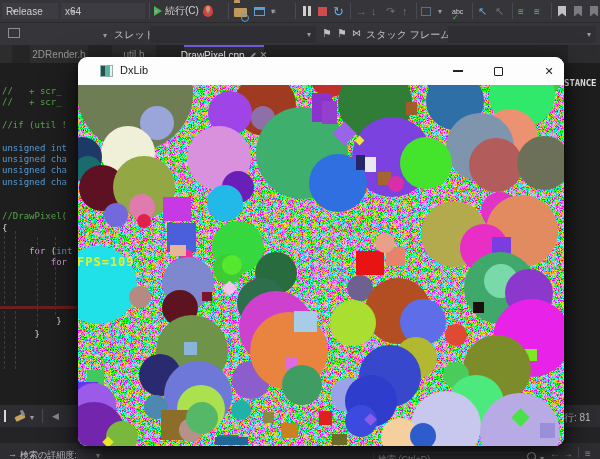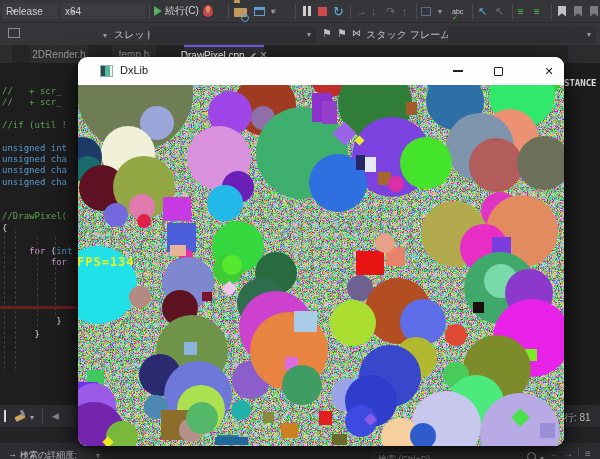--- a/index.html
+++ b/index.html
@@ -200,21 +200,21 @@
         <span class="car" style="position:static;">▾</span>
       </div>
   </div>
 
   <div class="tabs">
     <div class="tab" style="left:0;width:12px;padding:0;"></div>
     <div class="tab" style="left:30px;width:58px;">
         <span class="tx">2DRender.h</span>
       </div>
     <div class="tab" style="left:112px;width:44px;">
-        <span class="tx">temp.h</span>
+        <span class="tx">util.h</span>
       </div>
     <div class="tab active" style="left:184px;width:80px;">
       <span class="tx">DrawPixel.cpp</span>
       <span class="tpin"></span>
       <span class="tclose">✕</span>
     </div>
   </div>
 
   <div class="editor">
     <div id="code-lines" style="left:0;top:0;width:600px;height:342px;">
@@ -416,17 +416,17 @@
           <div class="shape" style="left: 368px; top: 290px; width: 56px; height: 56px; background: rgb(76, 234, 124); border-radius: 50%;"></div>
           <div class="shape" style="left: 339px; top: 323px; width: 9px; height: 9px; background: rgb(232, 74, 154);"></div>
           <div class="shape" style="left: 331px; top: 306px; width: 70px; height: 70px; background: rgb(200, 200, 238); border-radius: 50%;"></div>
           <div class="shape" style="left: 400px; top: 308px; width: 80px; height: 80px; background: rgb(184, 170, 228); border-radius: 50%;"></div>
           <div class="shape" style="left: 434px; top: 326px; width: 13px; height: 13px; background: rgb(74, 224, 74); transform: rotate(45deg);"></div>
           <div class="shape" style="left: 460px; top: 338px; width: 15px; height: 15px; background: rgb(154, 143, 217);"></div>
           <div class="shape" style="left: 301px; top: 333px; width: 38px; height: 38px; background: rgb(245, 208, 158); border-radius: 50%;"></div>
           <div class="shape" style="left: 252px; top: 349px; width: 15px; height: 11px; background: rgb(107, 107, 42);"></div>
           <div class="shape" style="left: 330px; top: 338px; width: 26px; height: 26px; background: rgb(46, 92, 204); border-radius: 50%;"></div>
         </div>
-      <span class="fps">FPS=134</span>
+      <span class="fps">FPS=109</span>
     </div>
   </div>
 
 </div>
 
 </body></html>

